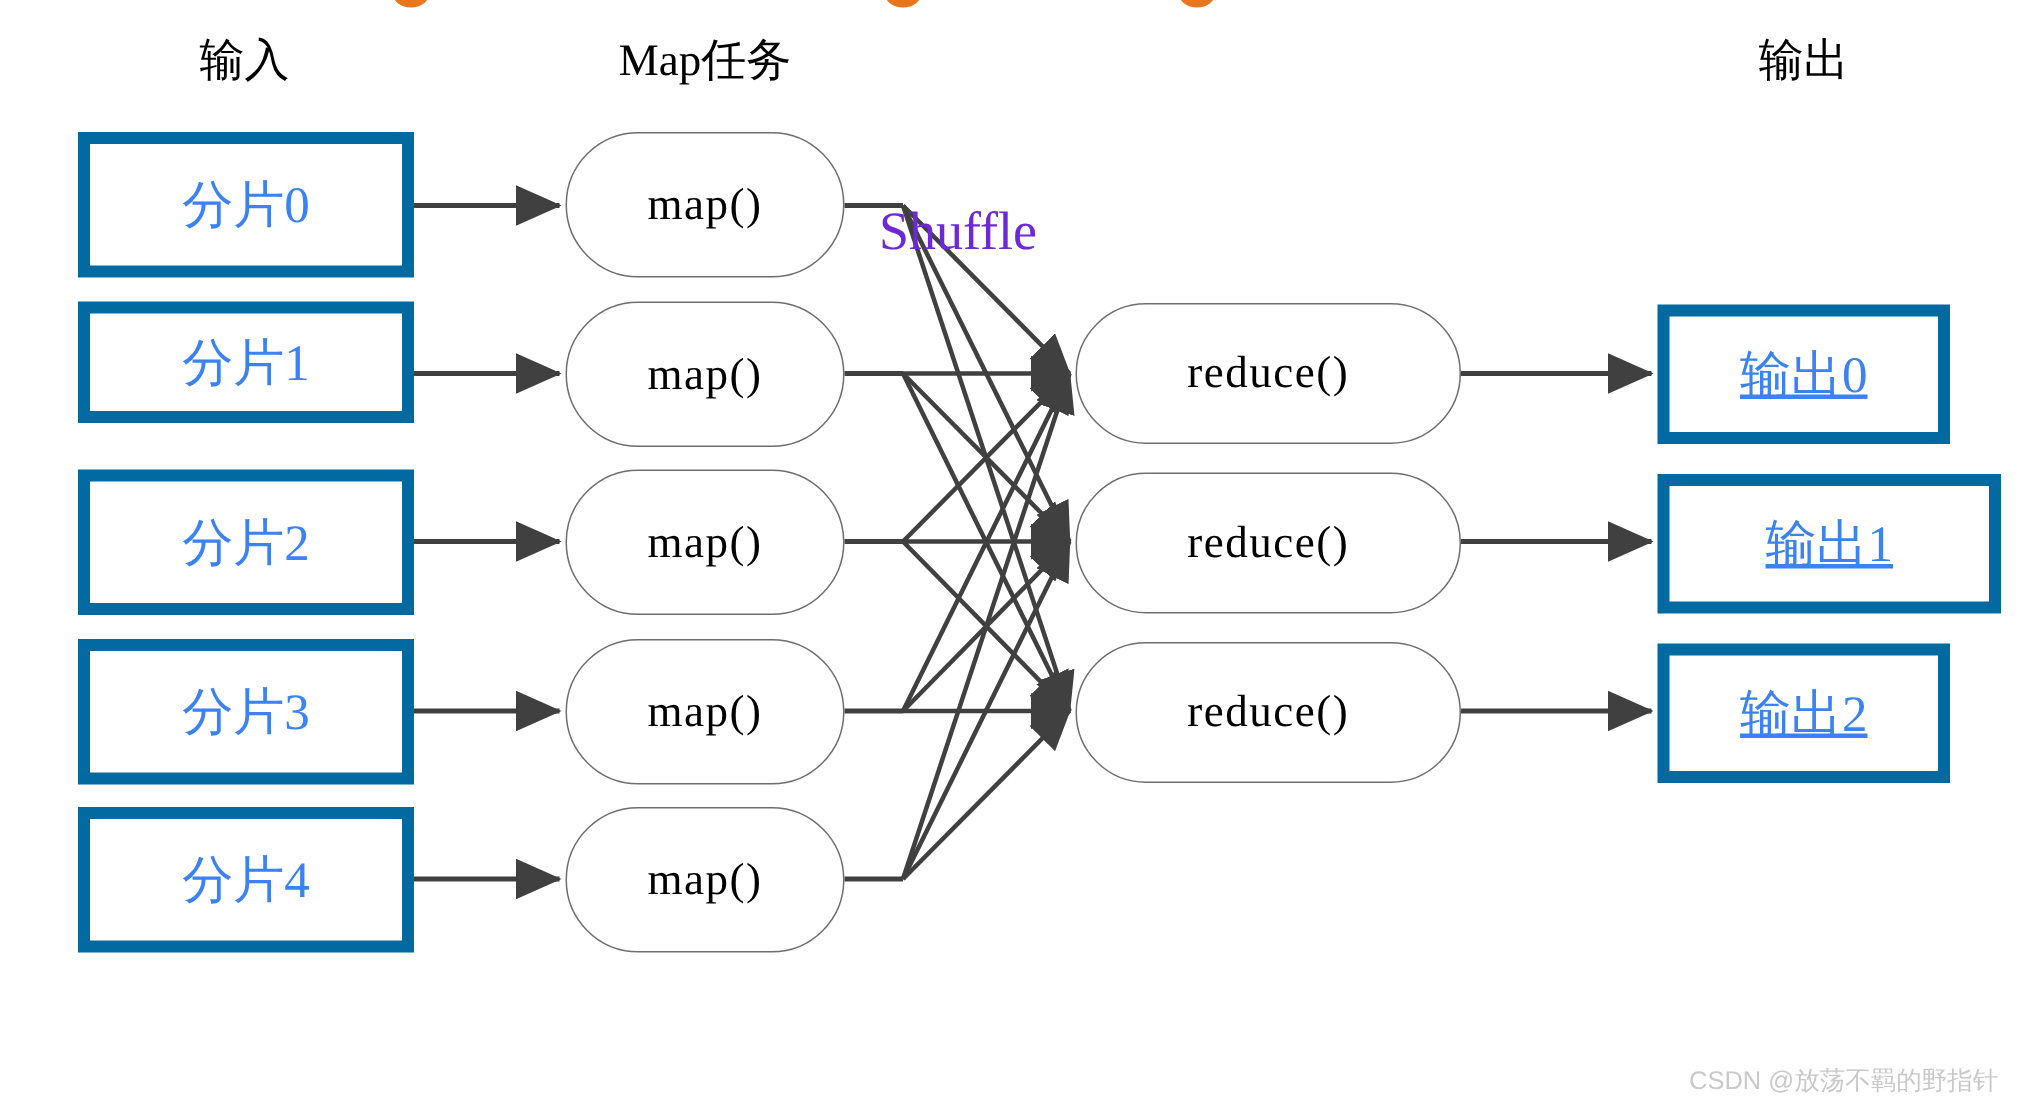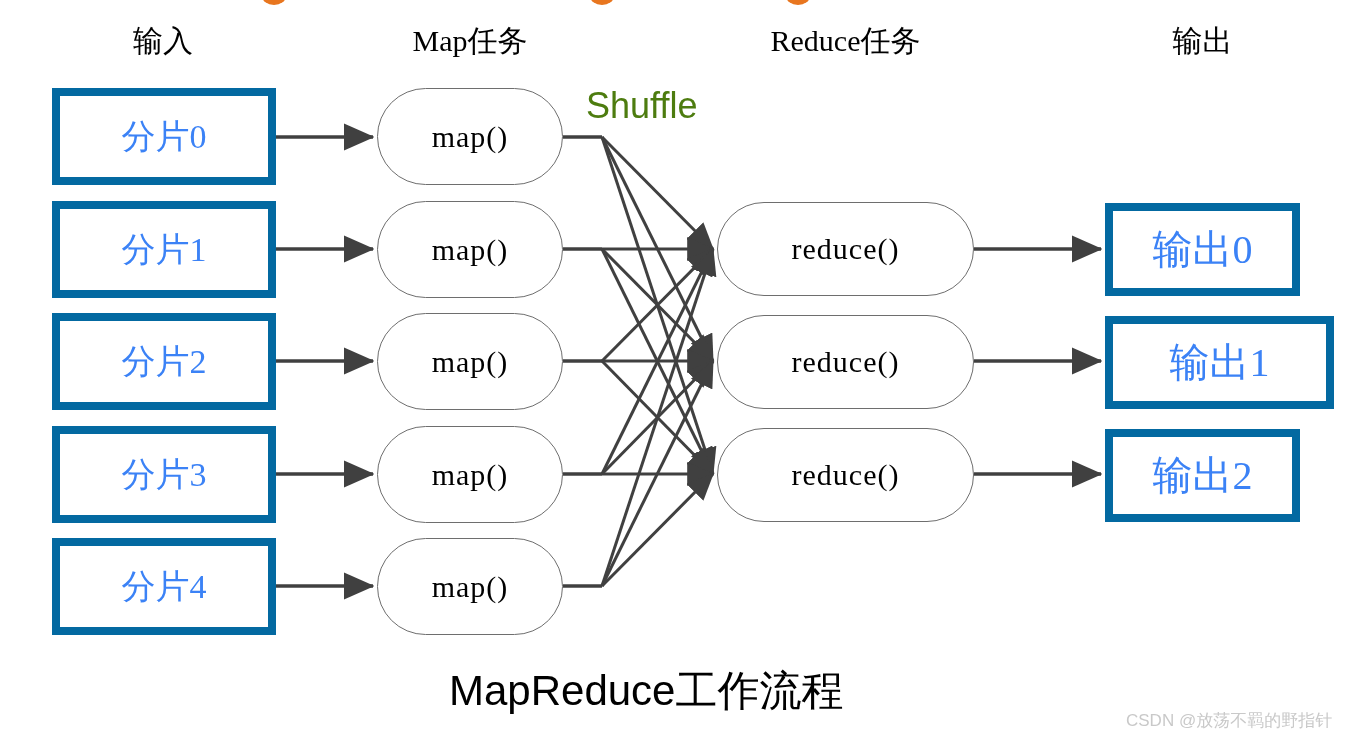--- a/index.html
+++ b/index.html
@@ -35,21 +35,21 @@
     border: 8px solid #0369a1;
     background: #ffffff;
     display: flex;
     align-items: center;
     justify-content: center;
     font-family: "Liberation Serif", "DejaVu Serif", serif;
     color: #3b82f6;
     white-space: nowrap;
   }
   .input-node { font-size: 34px; }
-  .output-node { font-size: 40px; }
+  .output-node { font-size: 34px; text-decoration: underline; }
 
   
   .pill-node {
     position: absolute;
     box-sizing: border-box;
     border: 1.6px solid #6e6e6e;
     background: #ffffff;
     display: flex;
     align-items: center;
     justify-content: center;
@@ -66,25 +66,26 @@
     position: absolute;
     left: 0; top: 0;
     width: 1348px;
     height: 738px;
     pointer-events: none;
   }
 
   
   .shuffle-label {
     position: absolute;
-    font-family: Liberation Sans, sans-serif;
+    font-family: Liberation Serif, serif;
     font-size: 36px;
-    color: #4d7c0f;
-    white-space: nowrap;
-    line-height: 1;
+    color: #6d28d9;
+    white-space: nowrap;
+    line-height: 1;
+    margin-top: 48px;
   }
   .diagram-title {
     position: absolute;
     font-size: 42px;
     color: #000000;
     white-space: nowrap;
     line-height: 1;
   }
   .diagram-title .latin {
     font-family: "Liberation Sans", "DejaVu Sans", sans-serif;
@@ -114,21 +115,20 @@
 <body>
 
 <div id="canvas">
 
   <div class="orange-crumb" style="left:262px; width:24px;"></div>
   <div class="orange-crumb" style="left:590px; width:24px;"></div>
   <div class="orange-crumb" style="left:786px; width:24px;"></div>
 
   <div class="col-header" style="left:52px;  top:26px; width:222px;">输入</div>
   <div class="col-header" style="left:377px; top:26px; width:186px;">Map任务</div>
-  <div class="col-header" style="left:717px; top:26px; width:257px;">Reduce任务</div>
   <div class="col-header" style="left:1105px; top:26px; width:195px;">输出</div>
 
   <svg id="edges" viewBox="0 0 1348 738" xmlns="http://www.w3.org/2000/svg">
     <defs>
       <marker id="arrowhead" markerWidth="9" markerHeight="8" refX="8.6" refY="4" orient="auto" markerUnits="strokeWidth">
         <path d="M0,0 L9,4 L0,8 z" fill="#404040"></path>
       </marker>
     </defs>
 
     <g stroke="#404040" stroke-width="3.4" fill="none">
@@ -170,38 +170,37 @@
     </g>
 
     <g stroke="#404040" stroke-width="3.4" fill="none">
       <line x1="974" y1="249" x2="1101" y2="249" marker-end="url(#arrowhead)"></line>
       <line x1="974" y1="361" x2="1101" y2="361" marker-end="url(#arrowhead)"></line>
       <line x1="974" y1="474" x2="1101" y2="474" marker-end="url(#arrowhead)"></line>
     </g>
   </svg>
 
   <div class="rect-node input-node" style="left:52px; top:88px;  width:224px; height:97px;">分片0</div>
-  <div class="rect-node input-node" style="left:52px; top:201px; width:224px; height:97px;">分片1</div>
+  <div class="rect-node input-node" style="left:52px; top:201px; width:224px; height:81px;">分片1</div>
   <div class="rect-node input-node" style="left:52px; top:313px; width:224px; height:97px;">分片2</div>
   <div class="rect-node input-node" style="left:52px; top:426px; width:224px; height:97px;">分片3</div>
   <div class="rect-node input-node" style="left:52px; top:538px; width:224px; height:97px;">分片4</div>
 
   <div class="pill-node map-node" style="left:377px; top:88px;  width:186px; height:97px;">map()</div>
   <div class="pill-node map-node" style="left:377px; top:201px; width:186px; height:97px;">map()</div>
   <div class="pill-node map-node" style="left:377px; top:313px; width:186px; height:97px;">map()</div>
   <div class="pill-node map-node" style="left:377px; top:426px; width:186px; height:97px;">map()</div>
   <div class="pill-node map-node" style="left:377px; top:538px; width:186px; height:97px;">map()</div>
 
   <div class="pill-node reduce-node" style="left:717px; top:202px; width:257px; height:94px;">reduce()</div>
   <div class="pill-node reduce-node" style="left:717px; top:315px; width:257px; height:94px;">reduce()</div>
   <div class="pill-node reduce-node" style="left:717px; top:428px; width:257px; height:94px;">reduce()</div>
 
   <div class="rect-node output-node" style="left:1105px; top:203px; width:195px; height:93px;">输出0</div>
   <div class="rect-node output-node" style="left:1105px; top:316px; width:229px; height:93px;">输出1</div>
   <div class="rect-node output-node" style="left:1105px; top:429px; width:195px; height:93px;">输出2</div>
 
   <div class="shuffle-label" style="left:586px; top:88px;">Shuffle</div>
 
-  <div class="diagram-title" style="left:449px; top:670px;"><span class="latin">MapReduce</span><span class="han">工作流程</span></div>
 
   <div class="watermark" style="left:1098px; top:712px;margin-left:28px;">CSDN @放荡不羁的野指针</div>
 
 </div>
 
 </body></html>

